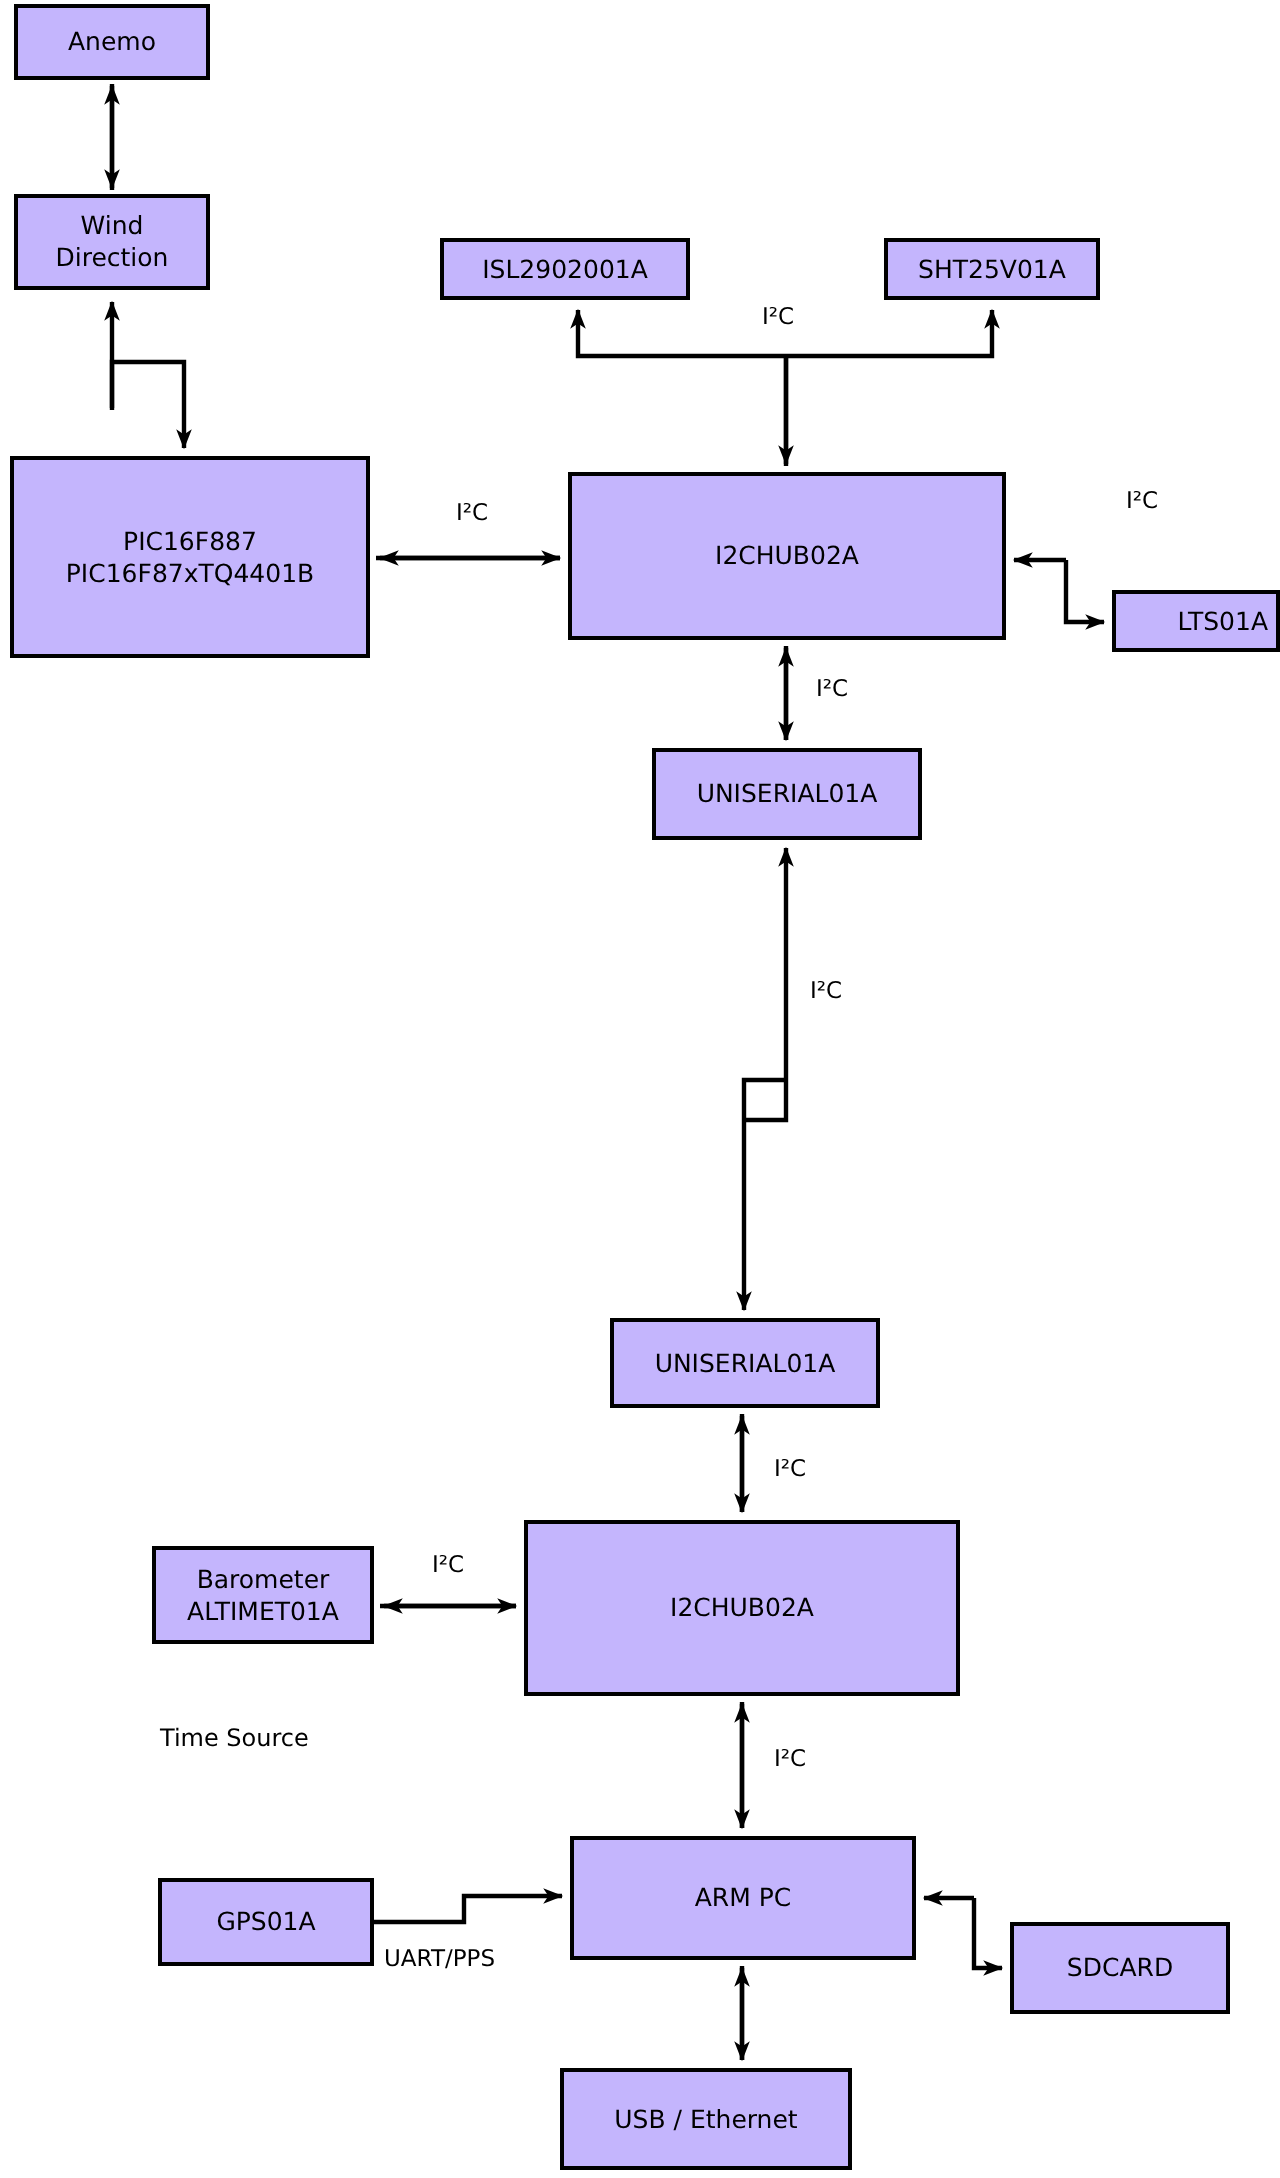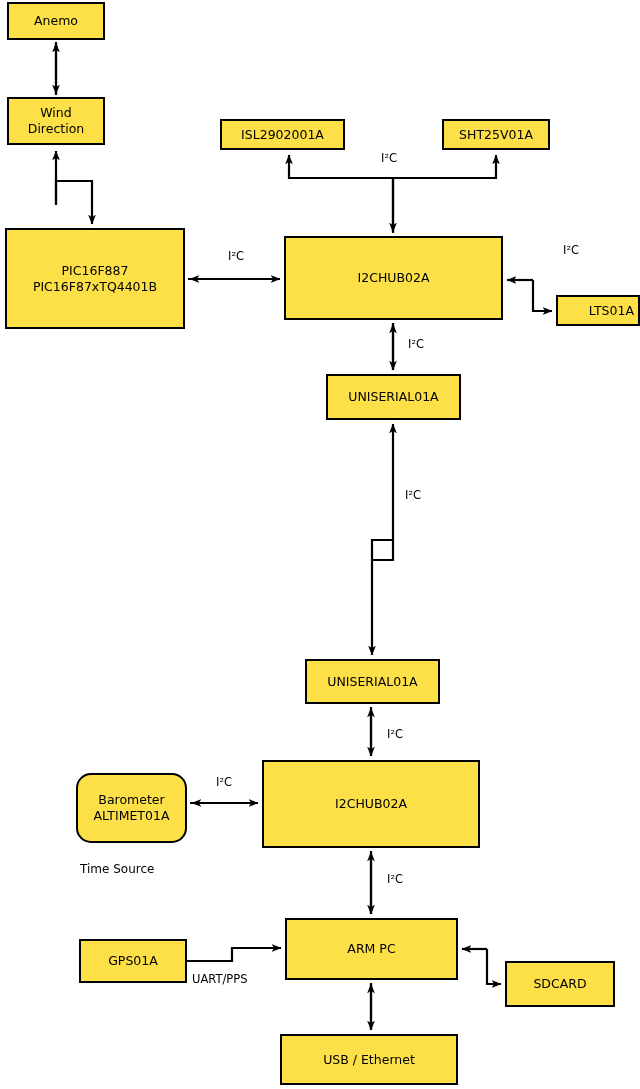--- a/index.html
+++ b/index.html
@@ -15,21 +15,21 @@
     overflow:hidden;
   }
   #wires{
     position:absolute;left:0;top:0;width:640px;height:1089px;
     pointer-events:none;
   }
   .node{
     position:absolute;
     box-sizing:border-box;
     border:2px solid #000000;
-    background:#fde047;
+    background:#c4b5fd;
     display:flex;
     align-items:center;
     justify-content:center;
     text-align:center;
     color:#000000;
     font-size:12.5px;
     line-height:1.25;
     z-index:3;
   }
   .node .lbl{display:block;white-space:pre-line;padding:0 4px;}
@@ -137,42 +137,42 @@
   </div>
 
   <div class="node" style="left:326px;top:374px;width:135px;height:46px;">
     <span class="lbl">UNISERIAL01A</span>
   </div>
 
   <div class="node" style="left:305px;top:659px;width:135px;height:45px;">
     <span class="lbl">UNISERIAL01A</span>
   </div>
 
-  <div class="node" style="left:76px;top:773px;width:111px;height:70px;border-radius:15px;">
+  <div class="node" style="left:76px;top:773px;width:111px;height:49px;">
     <span class="lbl">Barometer
 ALTIMET01A</span>
   </div>
 
   <div class="node" style="left:262px;top:760px;width:218px;height:88px;">
     <span class="lbl">I2CHUB02A</span>
   </div>
 
   <div class="node" style="left:67px;top:939px;width:108px;height:44px;margin-left:12px;">
     <span class="lbl">GPS01A</span>
   </div>
 
   <div class="node" style="left:505px;top:961px;width:110px;height:46px;">
     <span class="lbl">SDCARD</span>
   </div>
 
   <div class="node" style="left:285px;top:918px;width:173px;height:62px;">
     <span class="lbl">ARM PC</span>
   </div>
 
-  <div class="node" style="left:280px;top:1034px;width:178px;height:51px;">
+  <div class="node" style="left:280px;top:1034px;width:146px;height:51px;">
     <span class="lbl">USB / Ethernet</span>
   </div>
 
   <div class="edge-label" style="left:381px;top:153px;">I²C</div>
   <div class="edge-label" style="left:228px;top:251px;">I²C</div>
   <div class="edge-label" style="left:563px;top:245px;">I²C</div>
   <div class="edge-label" style="left:408px;top:339px;">I²C</div>
   <div class="edge-label" style="left:405px;top:490px;">I²C</div>
   <div class="edge-label" style="left:387px;top:729px;">I²C</div>
   <div class="edge-label" style="left:216px;top:777px;">I²C</div>

